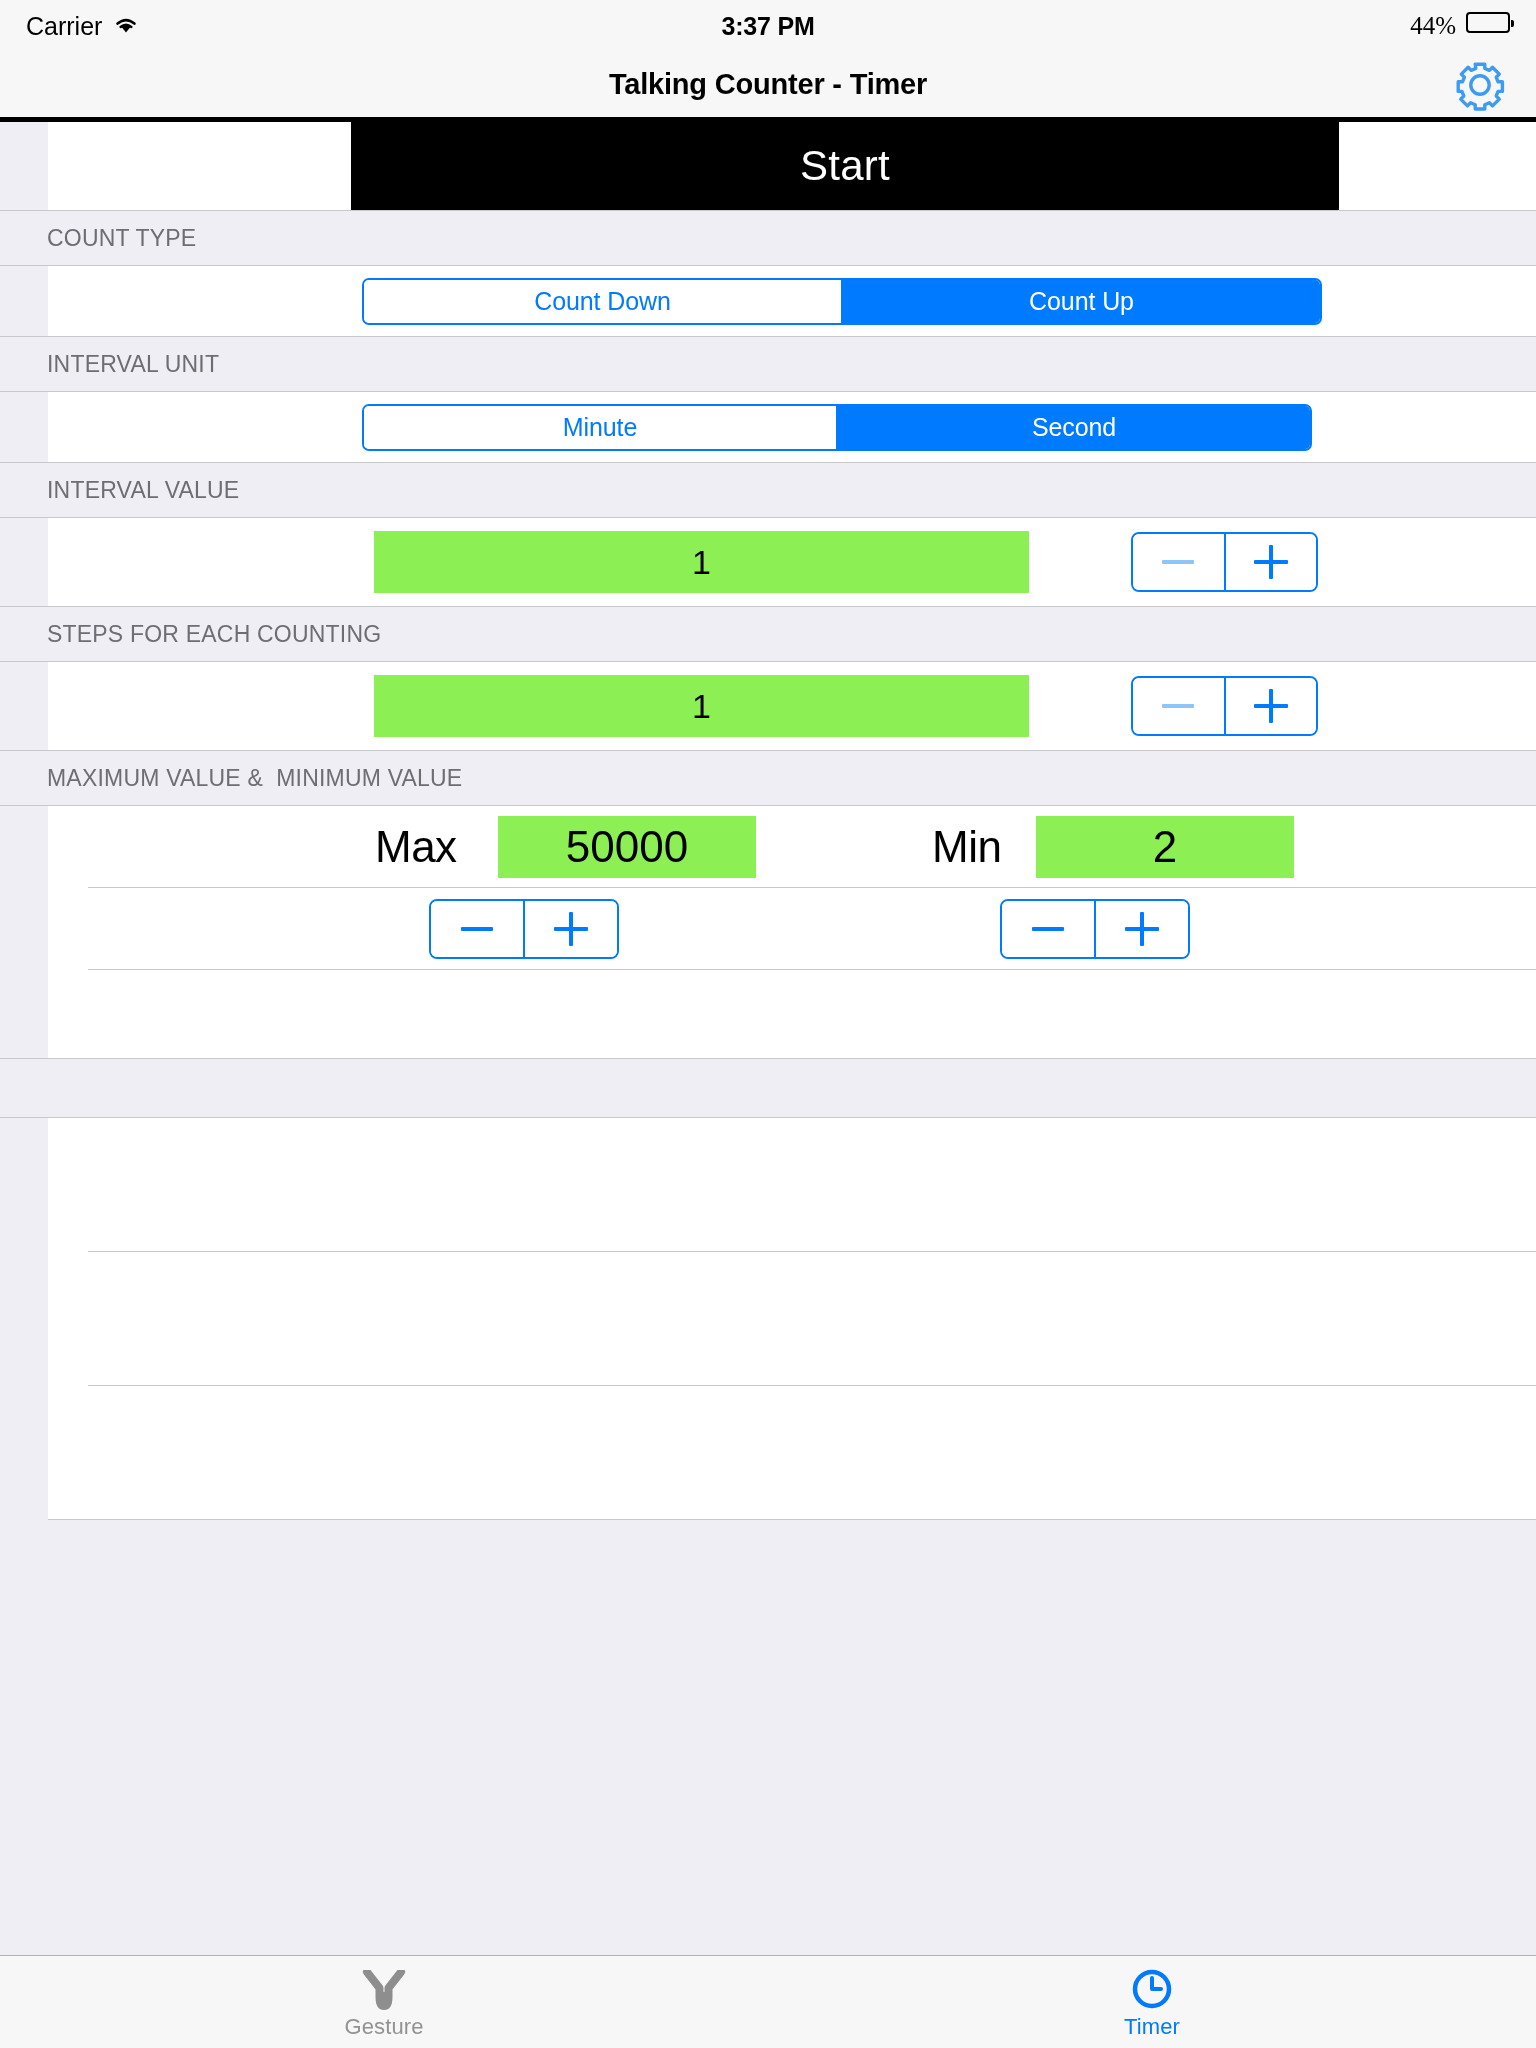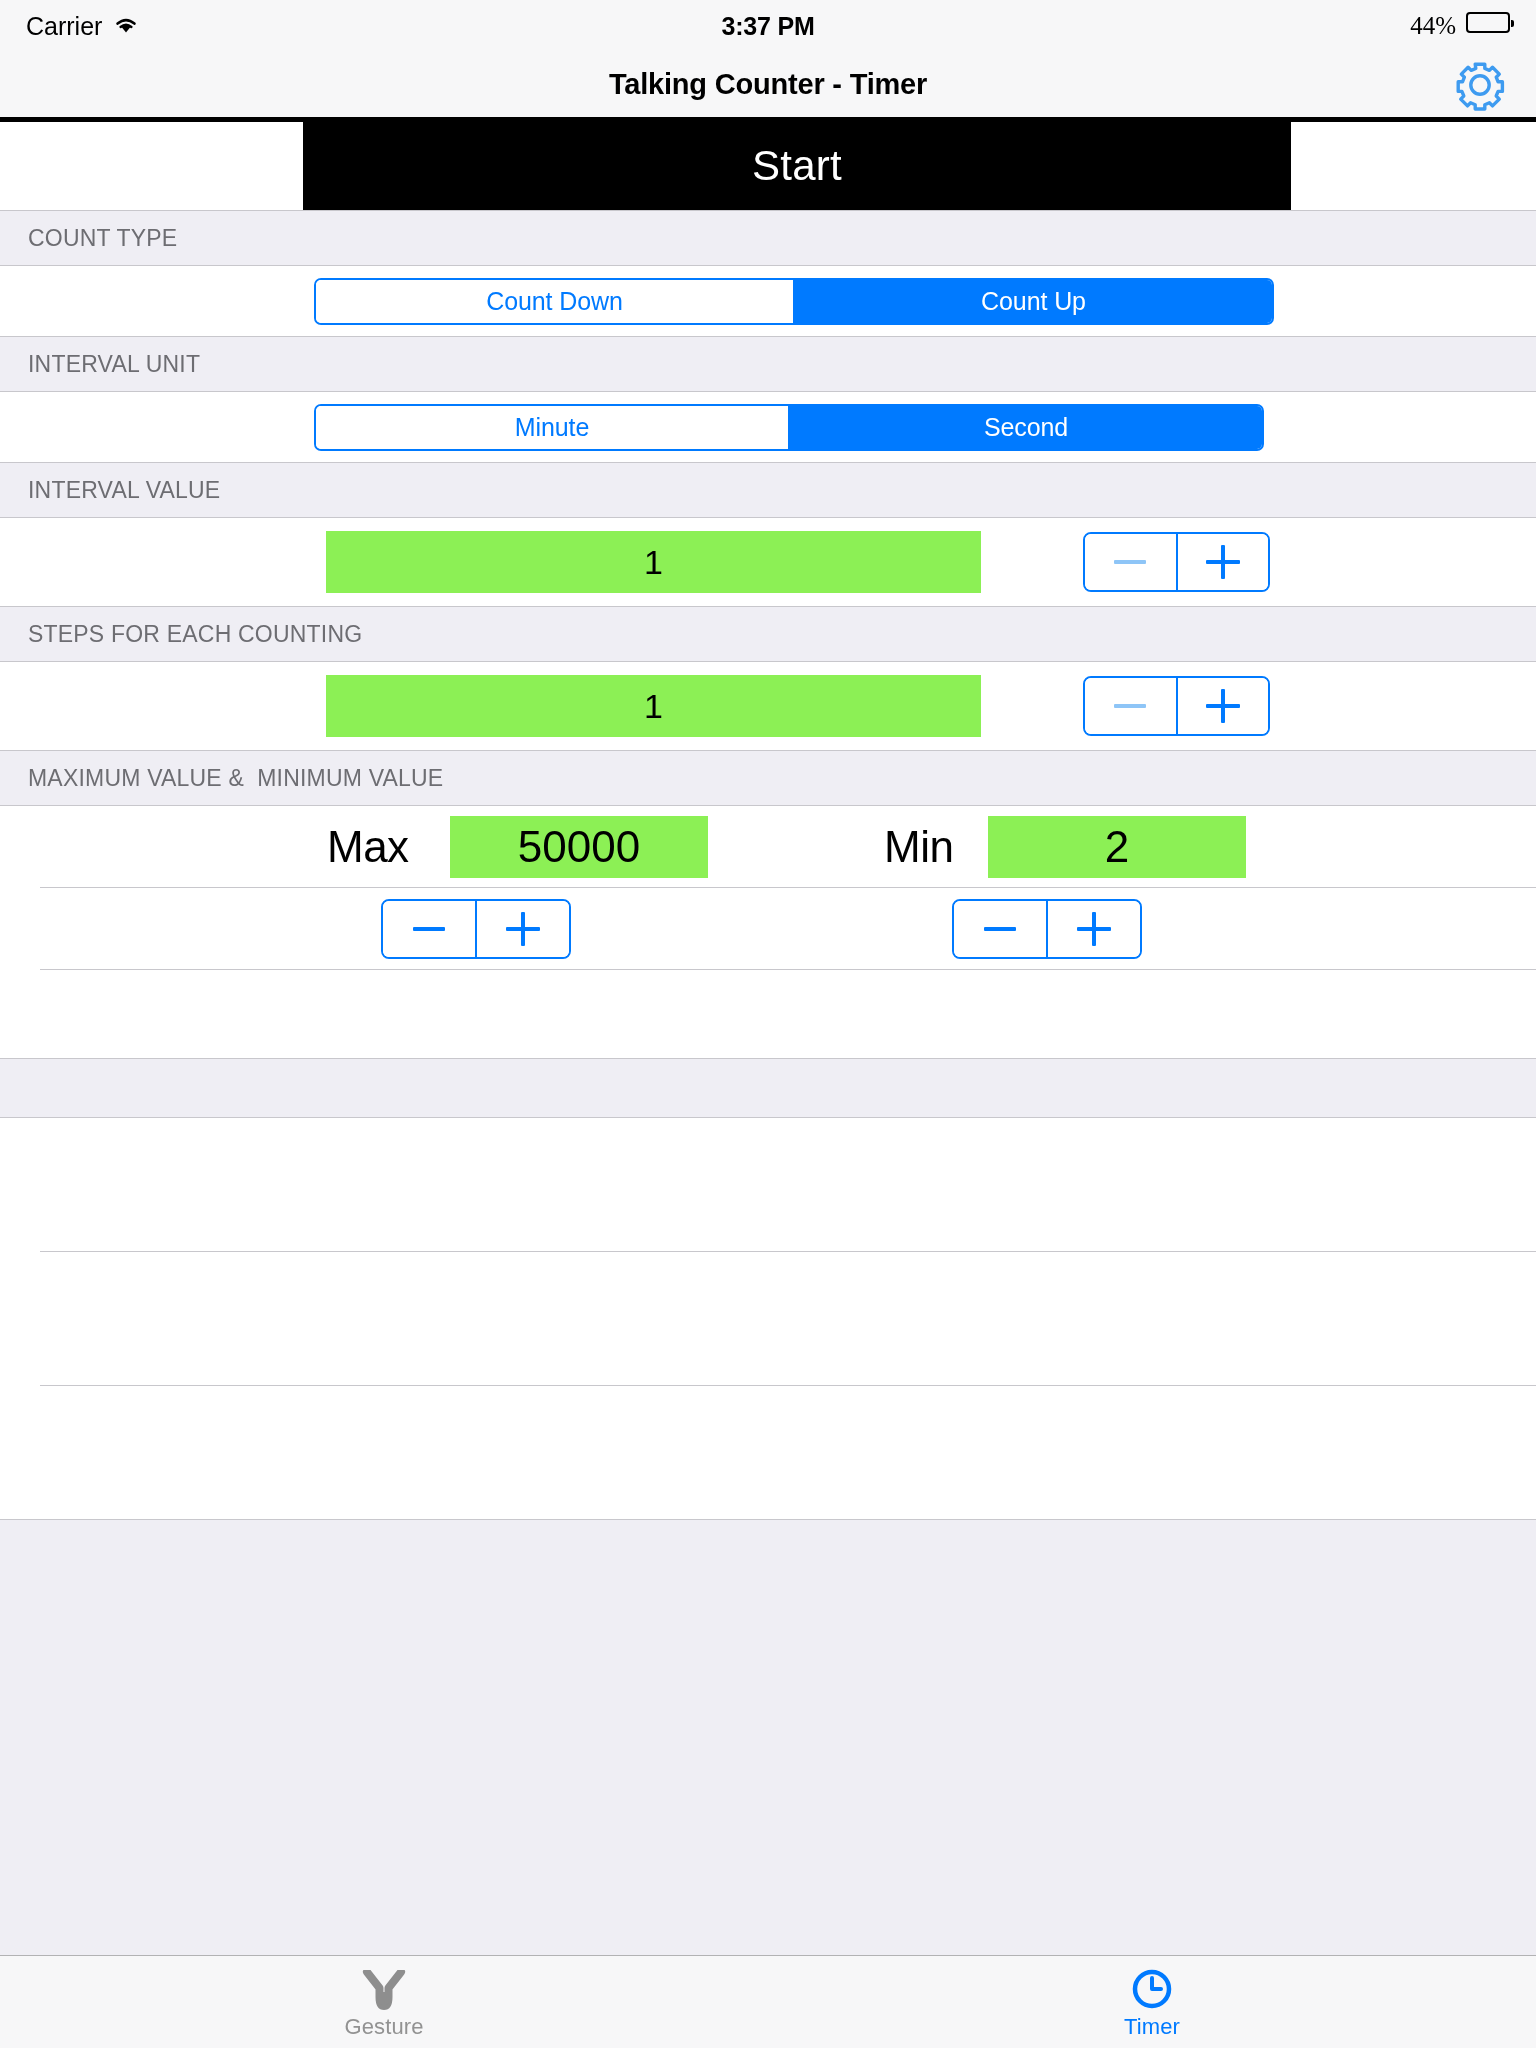--- a/index.html
+++ b/index.html
@@ -111,34 +111,35 @@
   .table {
     flex: 1 1 auto;
     background: #EFEEF4;
     overflow: hidden;
   }
   .section-header {
     background: #EFEEF4;
     color: #6D6D72;
     font-size: 23px;
     letter-spacing: 0.2px;
-    padding: 0 0 0 28px;
+    padding: 0 0 0 47px;
     height: 56px;
     display: flex;
     align-items: center;
     border-top: 1px solid #C8C7CC;
     border-bottom: 1px solid #C8C7CC;
     white-space: pre;
   }
   .section-header.tall { height: 60px; }
   .row {
     background: #FFFFFF;
     position: relative;
     display: flex;
     align-items: center;
+    margin-left: 48px;
   }
   .row.sep::after {
     content: "";
     position: absolute;
     left: 40px; right: 0; bottom: 0;
     height: 1px;
     background: #C8C7CC;
   }
   .row.sep-full::after {
     content: "";

